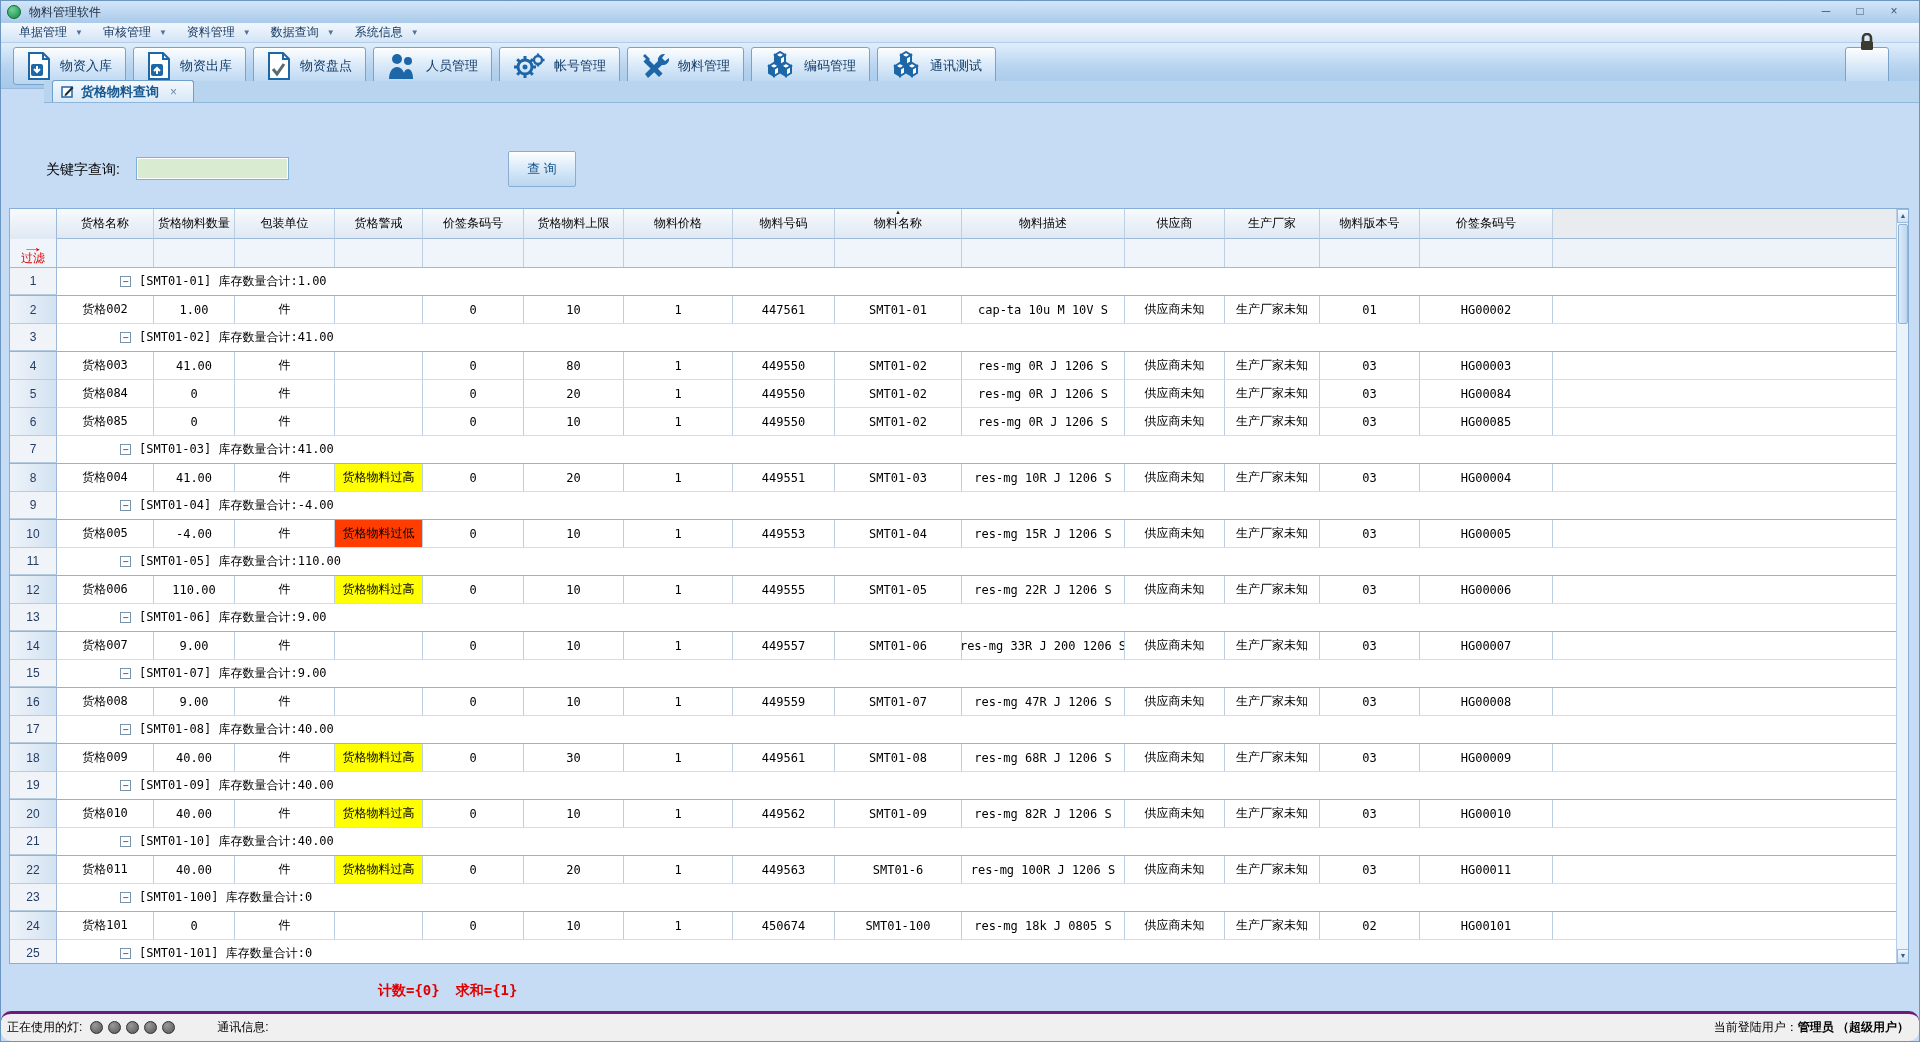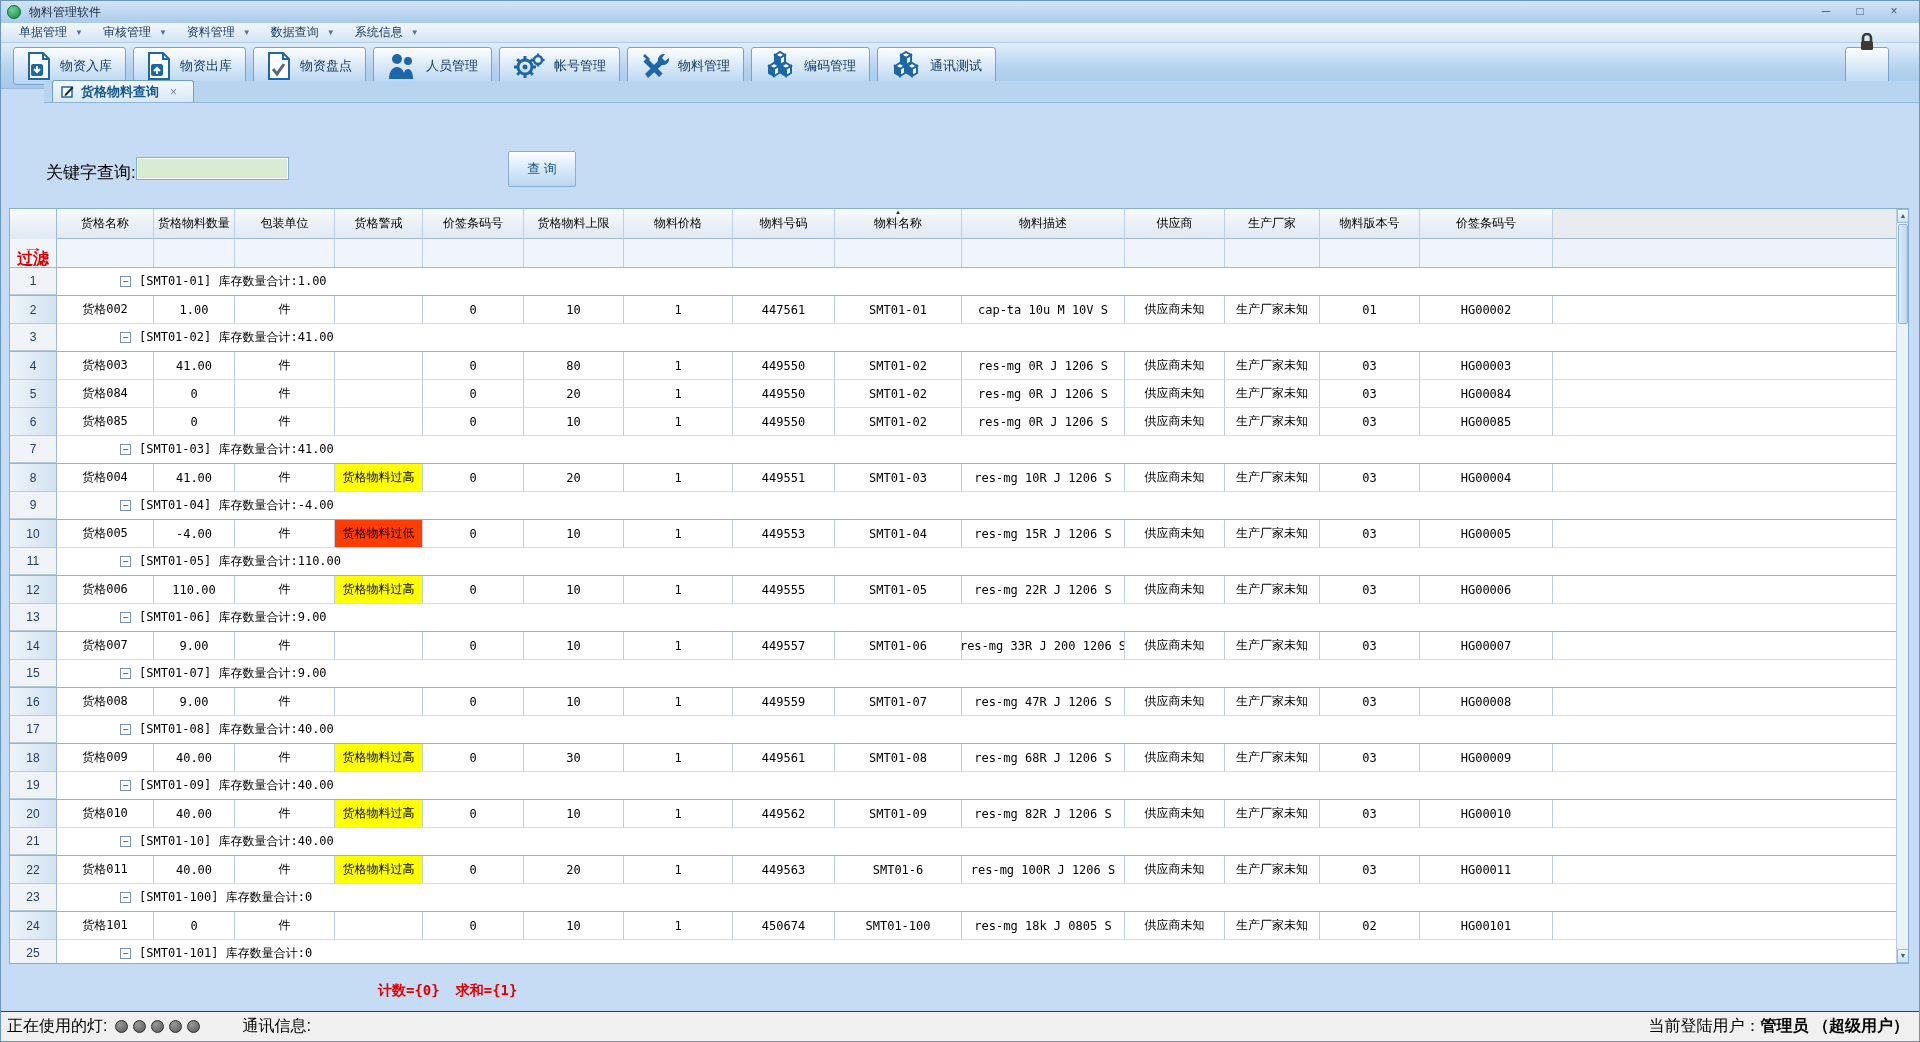--- a/index.html
+++ b/index.html
@@ -44,21 +44,21 @@
     display:flex; align-items:center; gap:7px;
     background:linear-gradient(#f3f8fd,#d8e8f8); border:1px solid #6f9fcc; border-bottom:none;
     border-radius:3px 3px 0 0; }
   .tab .tlabel { font-size:13px; font-weight:bold; color:#17588f; white-space:nowrap; }
   .tab .tclose { font-size:12px; color:#6d87a5; margin-left:4px; }
   .tab-drop { position:absolute; right:14px; top:5px; font-size:9px; color:#2b5d93; }
 
   
   .content { position:absolute; left:0; top:110px; width:100%; height:902px; background:#c6dcf4; }
 
-  .search-label { position:absolute; left:45px; top:50px; font-size:17px; color:#000; }
+  .search-label { position:absolute; left:45px; top:50px; font-size:14px; color:#000; }
   .search-input { position:absolute; left:135px; top:46px; width:153px; height:23px;
     background:var(--search-bg,#d9ecd2); border:1px solid #7fb0d8; box-shadow:inset 0 0 0 1px #ffffff;
     font-size:12px; padding:0 3px; font-family:inherit; }
   .search-btn { position:absolute; left:507px; top:40px; width:68px; height:36px;
     border:1px solid #89aed2; border-radius:2px; background:linear-gradient(#fdfeff,#dcebf9 45%,#b9d6f0);
     box-shadow:inset 0 1px 0 #fff; font-size:13px; color:#17588f; text-align:center; line-height:34px; }
 
   
   .grid { position:absolute; left:8px; top:97px; width:1900px; height:756px;
     background:#fff; border:1px solid #86aed6; overflow:hidden; }
@@ -74,21 +74,21 @@
   .ffill { background:#eef3fa; }
   .rn { width:47px; font-size:12px; color:#223c66; text-align:center;
     border-right:1px solid #9db9d6; border-bottom:1px solid #b8cce0;
     background:#f0f3f8; display:flex; align-items:center; justify-content:center; }
   .corner { width:47px; border-right:1px solid #9db9d6; background:linear-gradient(#f8fafd,#dfe8f3); }
   .corner-tri { position:absolute; right:2px; bottom:2px; width:0; height:0;
     border-left:9px solid transparent; border-bottom:9px solid #4d7fb8; }
   .fcorner { width:47px; border-right:1px solid #9db9d6; background:#f0f5fb;
     display:flex; flex-direction:column; align-items:center; justify-content:center; line-height:11px; }
   .farrow { color:var(--filter-red,#dd0000); font-weight:bold; font-size:14px; transform:scaleX(1.6); }
-  .flabel { color:var(--filter-red,#dd0000); font-weight:bold; font-size:16px; }
+  .flabel { color:var(--filter-red,#dd0000); font-weight:normal; font-size:12px; }
   .sort { position:absolute; top:0px; left:50%; transform:translateX(-50%); font-size:6px; color:#222; }
 
   .c0{width:97px}.c1{width:81px}.c2{width:100px}.c3{width:88px}.c4{width:101px}.c5{width:100px}
   .c6{width:109px}.c7{width:102px}.c8{width:127px}.c9{width:163px}.c10{width:100px}
   .c11{width:95px}.c12{width:100px}.c13{width:133px}
 
   .datar { height:28px; }
   .datar .dc { font-size:12px; font-family:"DejaVu Sans Mono","DejaVu Sans",monospace;
     display:flex; align-items:center; justify-content:center; border-bottom:1px solid #cfdfee;
     background:#fff; white-space:nowrap; overflow:hidden; }
@@ -108,21 +108,21 @@
   .sbtn.up { top:0; } .sbtn.down { bottom:0; }
   .sthumb { position:absolute; left:1px; top:15px; width:10px; height:100px;
     background:linear-gradient(90deg,#dcebf9,#bcd6ee); border:1px solid #8fb4da; border-radius:2px; }
 
   .grid-footer { position:absolute; left:377px; top:871px; display:flex; gap:16px; }
   .grid-footer span { color:var(--footer-red,#e00000); font-weight:bold; font-size:14px;
     font-family:"DejaVu Sans Mono","DejaVu Sans",monospace; }
 
   
   .statusbar { position:absolute; left:0; bottom:0; width:100%; height:30px; background:#f0f0f0;
-    border-top:1px solid #701a75; display:flex; align-items:center; font-size:16px; color:#000; }
+    border-top:3px solid #701a75; display:flex; align-items:center; font-size:12px; color:#000;border-radius:10px; }
   .sb-lights-label { margin-left:6px; }
   .sb-lights { display:flex; gap:5px; margin-left:8px; }
   .light { width:13px; height:13px; border-radius:50%; border:1px solid #2e2e2e;
     background:radial-gradient(circle at 35% 30%, #9a9a9a, #555); }
   .sb-comm { margin-left:42px; }
   .sb-user { margin-left:auto; margin-right:10px; }
   .sb-user b { font-weight:bold; }
   svg { display:block; }
 </style>
 </head>

